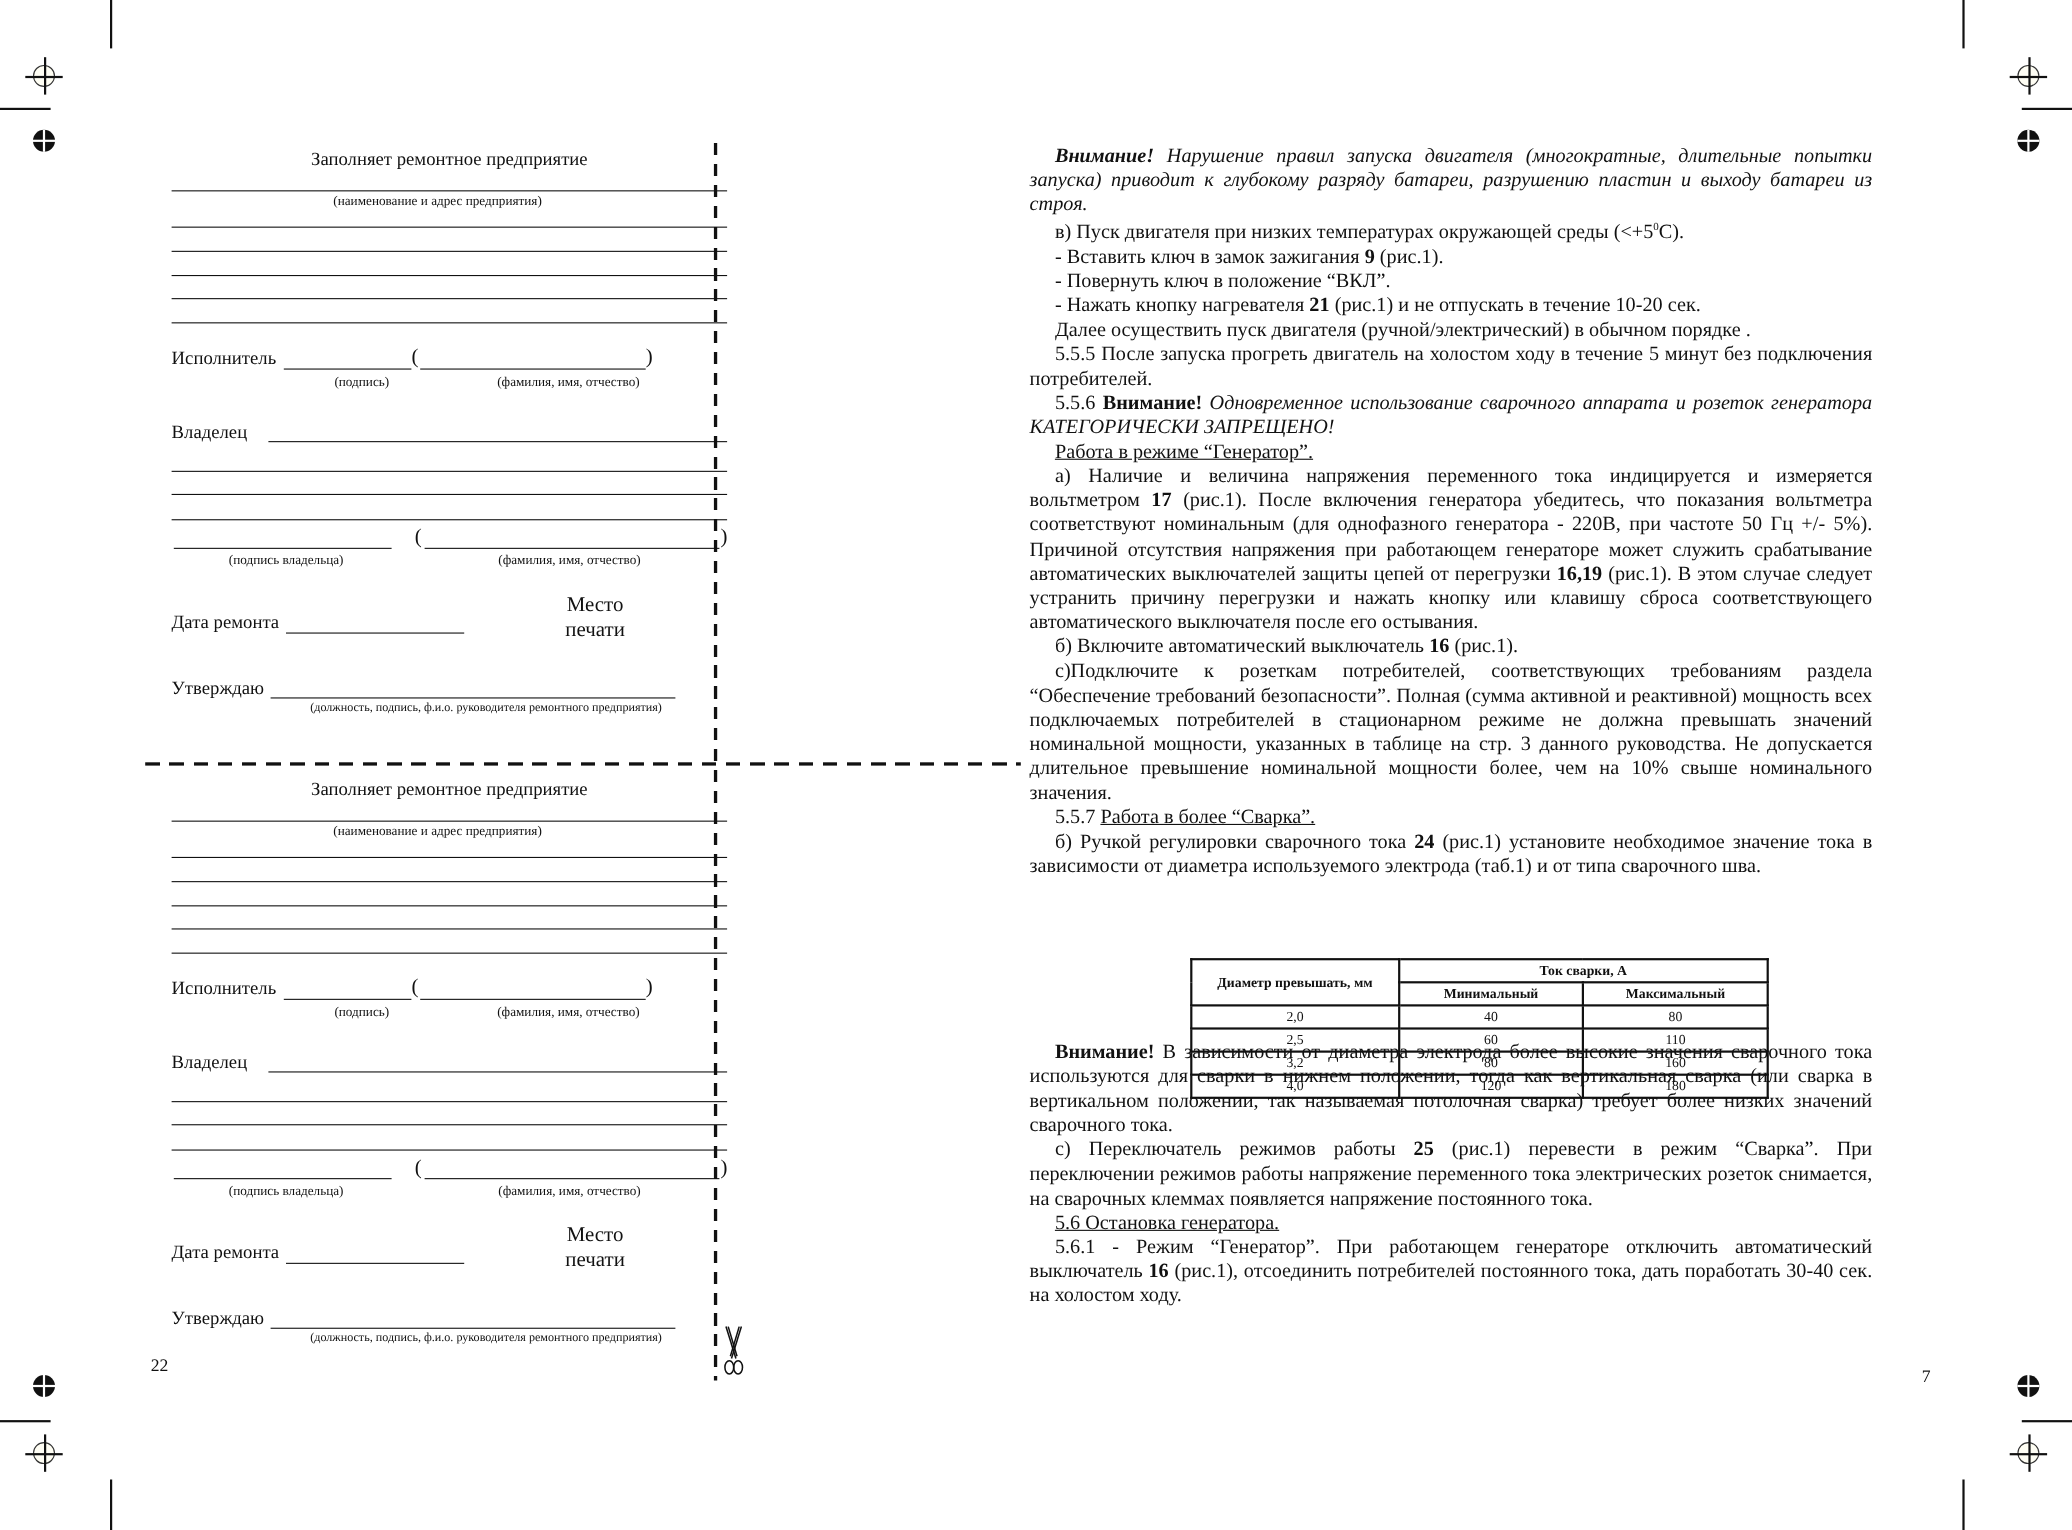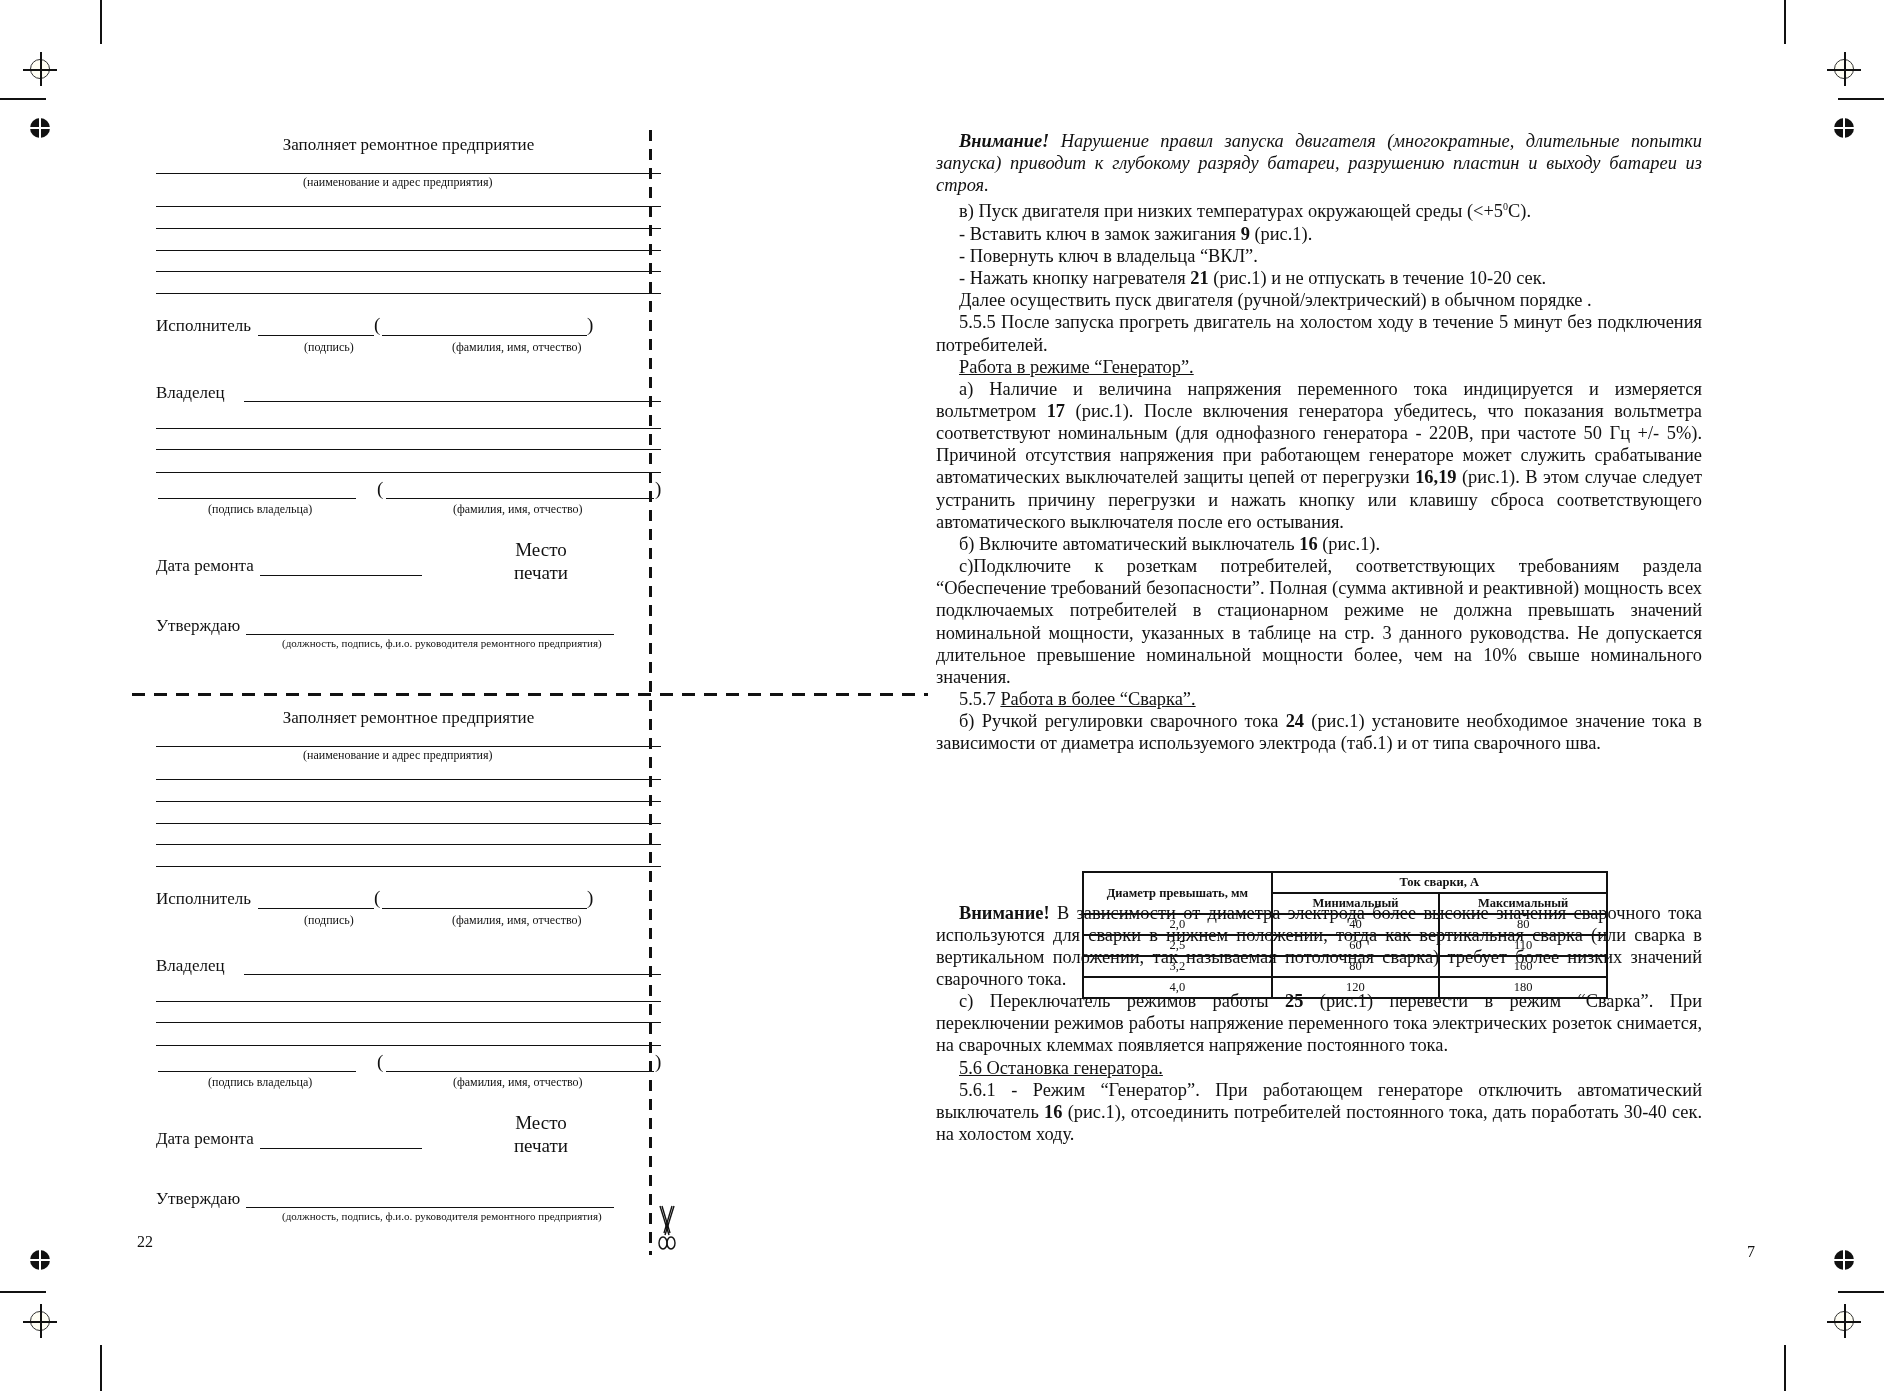--- a/index.html
+++ b/index.html
@@ -148,24 +148,25 @@
   <div class="rule" style="left:90px;top:504px;width:368px;"></div>
   <div class="cap" style="left:126px;top:507px;font-size:11px;">(должность, подпись, ф.и.о. руководителя ремонтного предприятия)</div>
 </div>
 
 <div class="pnum" style="left:137px;top:1233px;">22</div>
 
 <div class="rtext">
   <p class="ind"><b><i>Внимание!</i></b><i> Нарушение правил запуска двигателя (многократные, длительные попытки запуска) приводит к глубокому разряду батареи, разрушению пластин и выходу батареи из строя.</i></p>
   <p class="ind nj"><span>в) Пуск двигателя при низких температурах окружающей среды (&lt;+5</span><sup style="font-size:10px">0</sup><span>С).</span></p>
   <p class="ind nj"><span>- Вставить ключ в замок зажигания </span><b>9</b><span> (рис.1).</span></p>
-  <p class="ind nj">- Повернуть ключ в владельца “ВКЛ”.</p>
+  <p class="ind nj">- Повернуть ключ в положение “ВКЛ”.</p>
   <p class="ind nj"><span>- Нажать кнопку нагревателя </span><b>21</b><span> (рис.1) и не отпускать в течение 10-20 сек.</span></p>
   <p class="ind nj">Далее осуществить пуск двигателя (ручной/электрический) в обычном порядке .</p>
   <p class="ind">5.5.5 После запуска прогреть двигатель на холостом ходу в течение 5 минут без подключения потребителей.</p>
+  <p class="ind"><span>5.5.6 </span><b>Внимание!</b><i> Одновременное использование сварочного аппарата и розеток генератора КАТЕГОРИЧЕСКИ ЗАПРЕЩЕНО!</i></p>
   <p class="ind nj"><span class="u">Работа в режиме “Генератор”.</span></p>
   <p class="ind"><span>а) Наличие и величина напряжения переменного тока индицируется и измеряется вольтметром </span><b>17</b><span> (рис.1). После включения генератора убедитесь, что показания вольтметра соответствуют номинальным (для однофазного генератора - 220В, при частоте 50 Гц +/- 5%). Причиной отсутствия напряжения при работающем генераторе может служить срабатывание автоматических выключателей защиты цепей от перегрузки </span><b>16,19</b><span> (рис.1). В этом случае следует устранить причину перегрузки и нажать кнопку или клавишу сброса соответствующего автоматического выключателя после его остывания.</span></p>
   <p class="ind nj"><span>б) Включите автоматический выключатель </span><b>16</b><span> (рис.1).</span></p>
   <p class="ind">с)Подключите к розеткам потребителей, соответствующих требованиям раздела “Обеспечение требований безопасности”. Полная (сумма активной и реактивной) мощность всех подключаемых потребителей в стационарном режиме не должна превышать значений номинальной мощности, указанных в таблице на стр. 3 данного руководства. Не допускается длительное превышение номинальной мощности более, чем на 10% свыше номинального значения.</p>
   <p class="ind nj"><span>5.5.7 </span><span class="u">Работа в более “Сварка”.</span></p>
   <p class="ind"><span>б) Ручкой регулировки сварочного тока </span><b>24</b><span> (рис.1) установите необходимое значение тока в зависимости от диаметра используемого электрода (таб.1) и от типа сварочного шва.</span></p>
   <div style="height:147px"></div>
   <p class="ind"><b>Внимание!</b><span> В зависимости от диаметра электрода более высокие значения сварочного тока используются для сварки в нижнем положении, тогда как вертикальная сварка (или сварка в вертикальном положении, так называемая потолочная сварка) требует более низких значений сварочного тока.</span></p>
   <p class="ind"><span>с) Переключатель режимов работы </span><b>25</b><span> (рис.1) перевести в режим “Сварка”. При переключении режимов работы напряжение переменного тока электрических розеток снимается, на сварочных клеммах появляется напряжение постоянного тока.</span></p>
   <p class="ind nj"><span class="u">5.6 Остановка генератора.</span></p>

